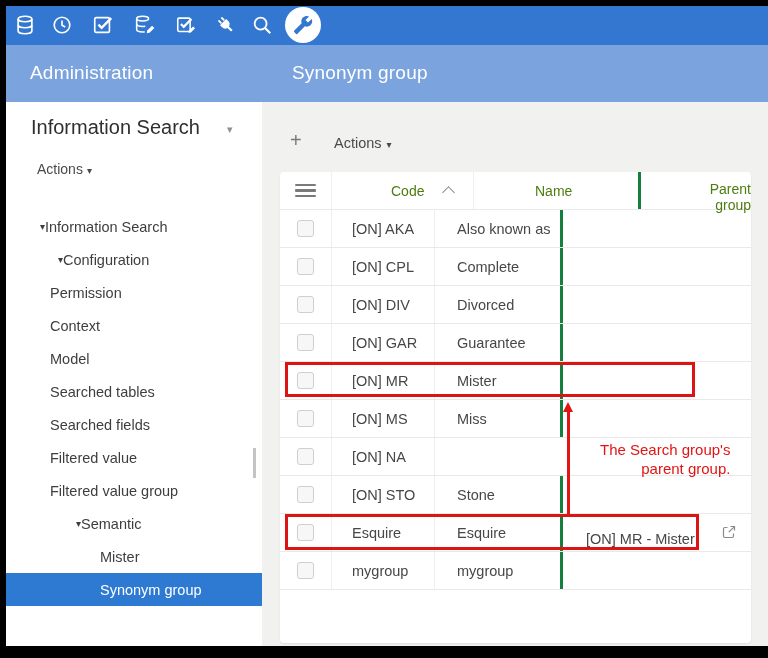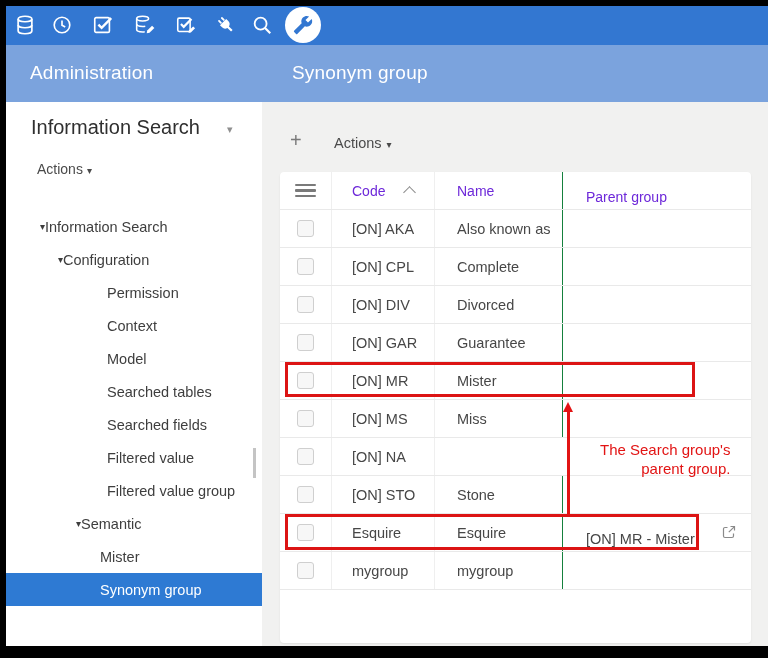--- a/index.html
+++ b/index.html
@@ -27,41 +27,41 @@
   
   .sb-title{position:absolute;left:25px;top:14px;font-size:20px;color:#2f2f2f;}
   .sb-title-caret{position:absolute;left:221px;top:21px;font-size:11px;color:#8f8f8f;}
   .sb-actions{position:absolute;left:31px;top:59px;font-size:14px;color:#4a4a4a;cursor:pointer;}
   .sb-actions .caret{font-size:10px;margin-left:4px;color:#4a4a4a;}
   .tree{position:absolute;left:0;right:0;top:108px;}
   .tree-item{height:33px;display:flex;align-items:center;font-size:14.5px;color:#3e3e3e;cursor:pointer;}
   .tree-item .caret{width:15px;font-size:10px;color:#3e3e3e;flex:none;}
   .ti-l1{padding-left:24px;}
   .ti-l2{padding-left:42px;}
-  .ti-l3{padding-left:101px;}
+  .ti-l3{padding-left:44px;}
   .ti-l3c{padding-left:60px;}
   .ti-l4{padding-left:94px;}
   .tree-item.selected{background:#2e7ad3;color:#fff;}
   .sb-scroll{position:absolute;left:247px;top:346px;width:3px;height:30px;background:#c4c4c4;}
 
   
   .new-btn{position:absolute;left:28px;top:28px;font-size:20px;color:#7a7a7a;line-height:20px;cursor:pointer;}
   .actions-btn{position:absolute;left:72px;top:33px;font-size:14.5px;color:#4a4a4a;cursor:pointer;}
   .actions-btn .caret{font-size:10px;margin-left:5px;}
 
   
   .card{position:absolute;left:18px;top:70px;width:471px;height:471px;background:#fff;
         border-radius:4px;box-shadow:0 1px 2px rgba(0,0,0,.08);}
   .trow{display:flex;height:38px;border-bottom:1px solid #e9e9e9;box-sizing:border-box;}
-  .thead{color:#6d28d9;font-size:14px;}
+  .thead{color:#4d7c0f;font-size:14px;gap:39px;}
   .tbody-row{color:#474747;font-size:14.5px;}
   .cell{display:flex;align-items:center;box-sizing:border-box;}
   .c0{width:52px;justify-content:center;border-right:1px solid #efefef;}
   .c1{width:103px;padding-left:20px;border-right:1px solid #efefef;}
-  .c2{width:128px;padding-left:22px;border-right:1px solid #15803d;}
+  .c2{width:128px;padding-left:22px;border-right:3px solid #15803d;}
   .c3{flex:1;padding-left:23px;margin-top:12px;}
   .hamburger{display:inline-block;width:21px;cursor:pointer;}
   .hamburger span{display:block;height:2.5px;background:#7a7a7a;margin:3px 0;border-radius:1px;}
   .checkbox{width:15px;height:15px;border:1px solid #cfcfcf;border-radius:3px;background:#f7f7f7;cursor:pointer;}
   .sort-caret{width:8px;height:8px;border-left:1.6px solid #8a8a8a;border-top:1.6px solid #8a8a8a;
               transform:rotate(45deg);margin-left:auto;margin-right:20px;margin-top:4px;}
   .ext-link{position:absolute;left:441px;top:352px;width:16px;height:16px;cursor:pointer;}
 
   
   .hl-box{position:absolute;border:3px solid #dc1414;box-sizing:border-box;pointer-events:none;}

